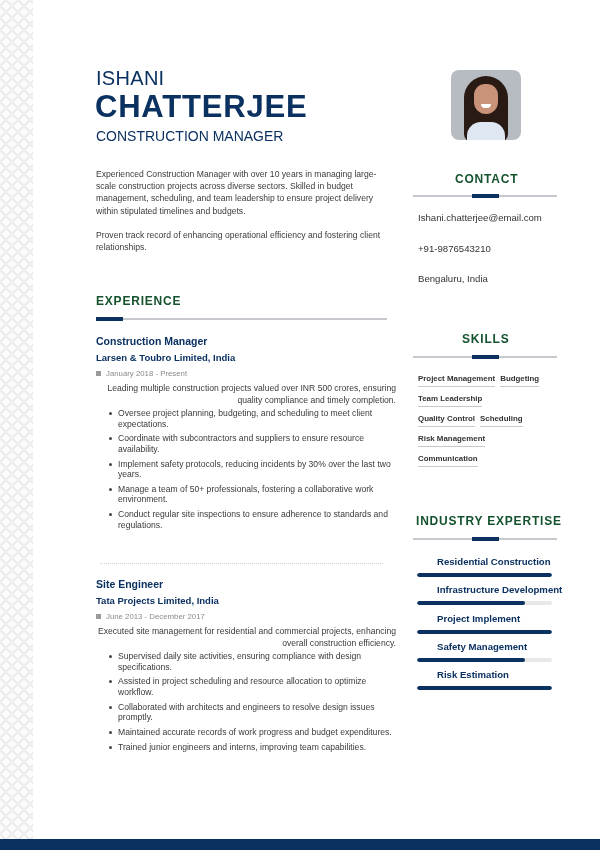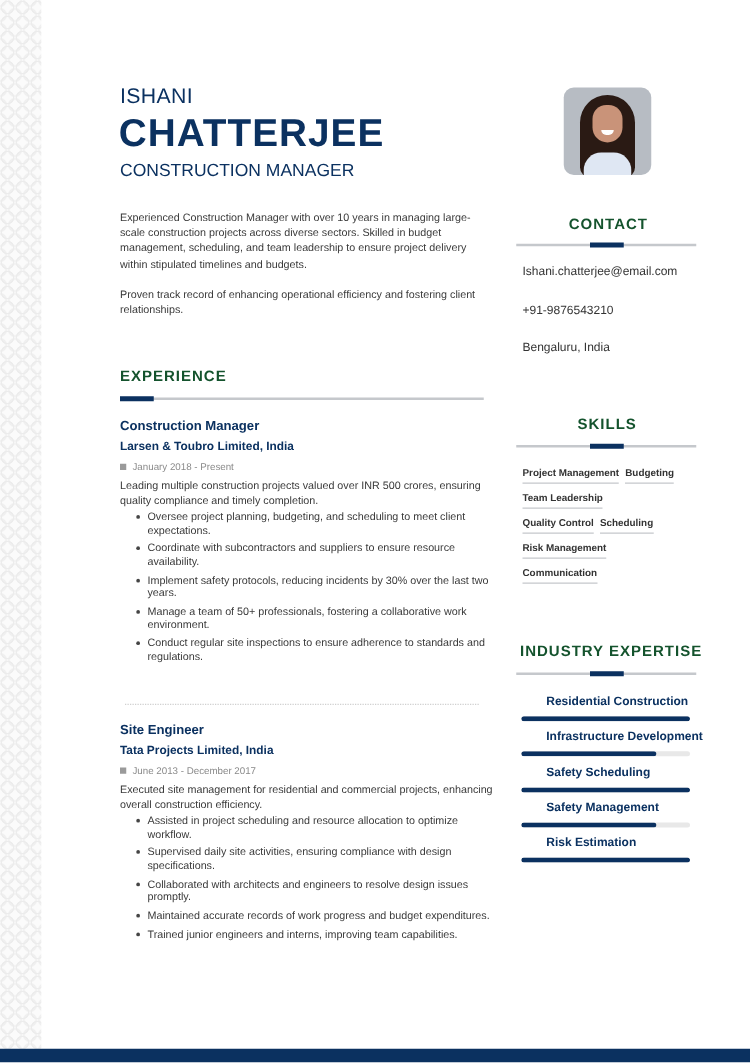--- a/index.html
+++ b/index.html
@@ -10,21 +10,21 @@
     position: absolute; left: 0; top: 0; width: 33px; height: 839px;
     background-color: #fbfbfb;
     background-image:
       radial-gradient(circle at 50% 50%, transparent 4px, #ececec 4.5px, #ececec 5.2px, transparent 5.7px),
       radial-gradient(circle at 50% 50%, transparent 4px, #ececec 4.5px, #ececec 5.2px, transparent 5.7px);
     background-size: 12px 12px, 12px 12px;
     background-position: 0 0, 6px 6px;
   }
   .footer-bar { position: absolute; left: 0; top: 839px; width: 600px; height: 11px; background: #0b3160; }
 
-  .first-name { position: absolute; left: 96px; top: 67px; font-size: 17px; color: #0b3160; letter-spacing: 0.3px; }
+  .first-name { position: absolute; left: 96px; top: 67px; font-size: 20px; color: #0b3160; letter-spacing: 0.3px; }
   .last-name { position: absolute; left: 95px; top: 89px; font-size: 31px; font-weight: bold; color: #0b3160; letter-spacing: 0.8px; }
   .job-title { position: absolute; left: 96px; top: 128px; font-size: 14px; color: #0b3160; }
 
   .photo {
     position: absolute; left: 451px; top: 70px; width: 70px; height: 70px; border-radius: 8px;
     background: #b7bcc3; overflow: hidden;
   }
   .photo .hair { position: absolute; left: 13px; top: 6px; width: 44px; height: 66px; background: #2a1a14; border-radius: 22px 22px 8px 8px; }
   .photo .face { position: absolute; left: 23px; top: 14px; width: 24px; height: 30px; background: #c99379; border-radius: 12px 12px 13px 13px; }
   .photo .shirt { position: absolute; left: 16px; top: 52px; width: 38px; height: 22px; background: #dfe7f3; border-radius: 14px 14px 0 0; }
@@ -35,21 +35,21 @@
 
   .section-heading { position: absolute; font-size: 12px; font-weight: bold; color: #14532d; letter-spacing: 0.8px; }
   .rule { position: absolute; height: 2px; background: #c5c8cc; }
   .rule-mark { position: absolute; height: 4px; background: #0b3160; }
 
   .job { position: absolute; left: 96px; width: 300px; }
   .job-role { font-size: 10.5px; font-weight: bold; color: #0b3160; }
   .job-company { font-size: 9.5px; font-weight: bold; color: #0b3160; margin-top: 5px; }
   .job-dates { font-size: 7.8px; color: #8a8a8a; margin-top: 6px; display: flex; align-items: center; }
   .cal-icon { display: inline-block; width: 5px; height: 5px; background: #9a9a9a; margin-right: 5px; }
-  .job-desc { font-size: 8.6px; line-height: 11.5px; color: #3a3a3a; margin-top: 5px; }
+  .job-desc { font-size: 8.6px; line-height: 11.5px; color: #3a3a3a; margin-top: 5px; text-align: right; }
   .job-bullets { list-style: none; margin-top: 2px; padding-left: 21px; }
   .job-bullets li { position: relative; font-size: 8.6px; line-height: 10.5px; color: #3a3a3a; margin-bottom: 4.3px; padding-left: 1px; }
   .job-bullets li::before { content: ""; position: absolute; left: -8px; top: 4px; width: 3px; height: 3px; border-radius: 50%; background: #444; }
   .job-divider { position: absolute; left: 100px; top: 563px; width: 283px; border-top: 1px dotted #d0d0d0; }
 
   .contact-item { position: absolute; left: 418px; font-size: 9.6px; color: #333; }
 
   .skills { position: absolute; left: 418px; top: 374px; width: 150px; font-weight: bold; }
   .skill-row { display: flex; gap: 5px; margin-bottom: 7px; }
   .skill-tag { font-size: 7.9px; color: #333; padding-bottom: 3px; border-bottom: 1.5px solid #c5c8cc; white-space: nowrap; }
@@ -106,22 +106,22 @@
 
 <div class="job" style="top:578px;">
   <div class="job-role">Site Engineer</div>
   <div class="job-company">Tata Projects Limited, India</div>
   <div class="job-dates">
     <span class="cal-icon"></span>
     <span>June 2013 - December 2017</span>
   </div>
   <div class="job-desc">Executed site management for residential and commercial projects, enhancing overall construction efficiency.</div>
   <ul class="job-bullets">
+    <li>Supervised daily site activities, ensuring compliance with design specifications.</li>
     <li>Assisted in project scheduling and resource allocation to optimize workflow.</li>
-    <li>Supervised daily site activities, ensuring compliance with design specifications.</li>
     <li>Collaborated with architects and engineers to resolve design issues promptly.</li>
     <li>Maintained accurate records of work progress and budget expenditures.</li>
     <li>Trained junior engineers and interns, improving team capabilities.</li>
   </ul>
 </div>
 
 <div class="section-heading" style="left:455px; top:172px;">CONTACT</div>
 <div class="rule" style="left:413px; top:195px; width:144px;"></div>
 <div class="rule-mark" style="left:472px; top:194px; width:27px;"></div>
 <div class="contact-item" style="top:212px;">Ishani.chatterjee@email.com</div>
@@ -161,21 +161,21 @@
         <div class="exp-fill" style="width: 100%;"></div>
       </div>
   </div>
   <div class="exp-item">
     <div class="exp-label">Infrastructure Development</div>
     <div class="exp-track">
         <div class="exp-fill" style="width: 80%;"></div>
       </div>
   </div>
   <div class="exp-item">
-    <div class="exp-label">Safety Scheduling</div>
+    <div class="exp-label">Project Implement</div>
     <div class="exp-track">
         <div class="exp-fill" style="width: 100%;"></div>
       </div>
   </div>
   <div class="exp-item">
     <div class="exp-label">Safety Management</div>
     <div class="exp-track">
         <div class="exp-fill" style="width: 80%;"></div>
       </div>
   </div>

